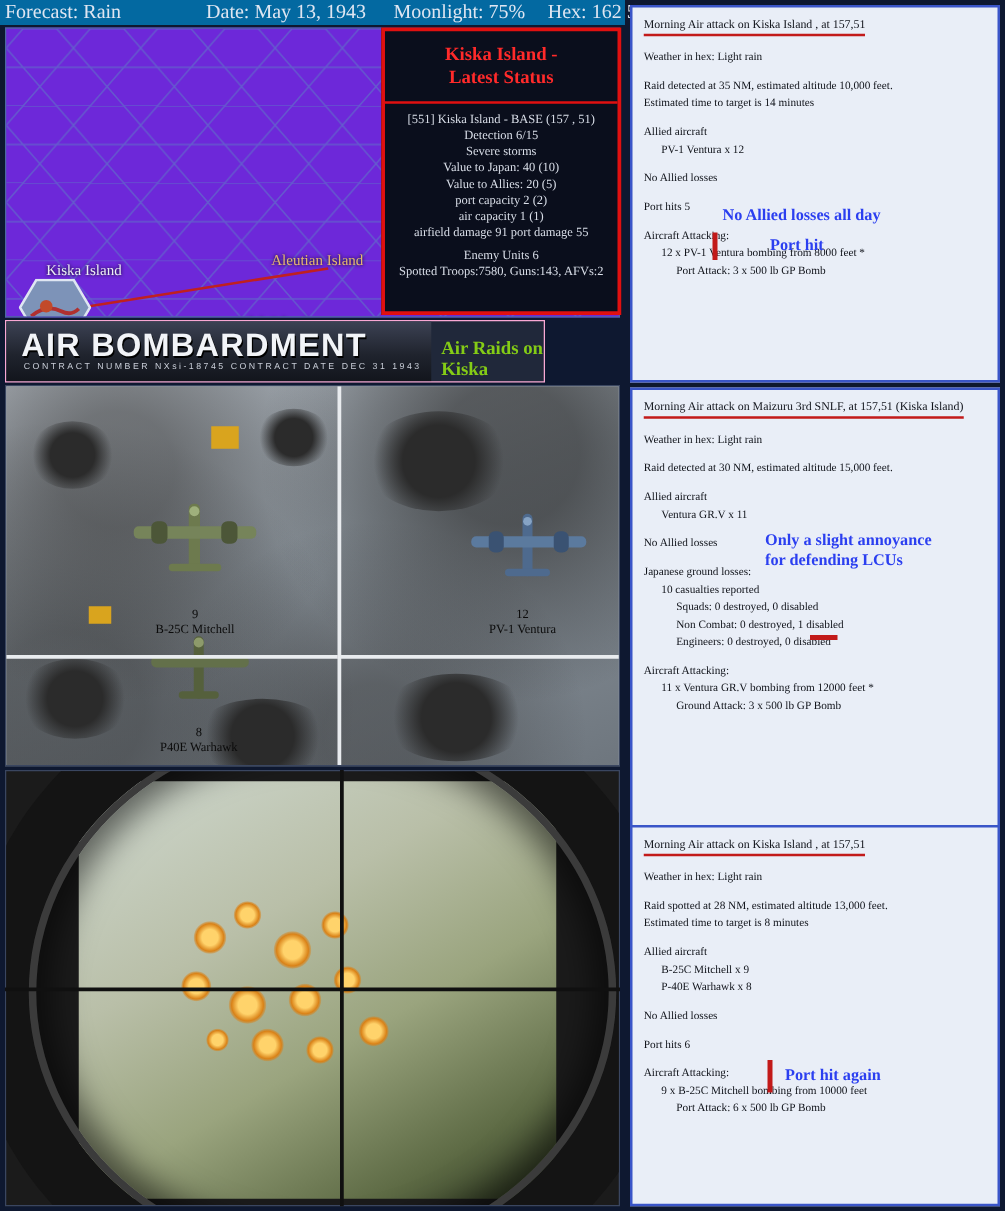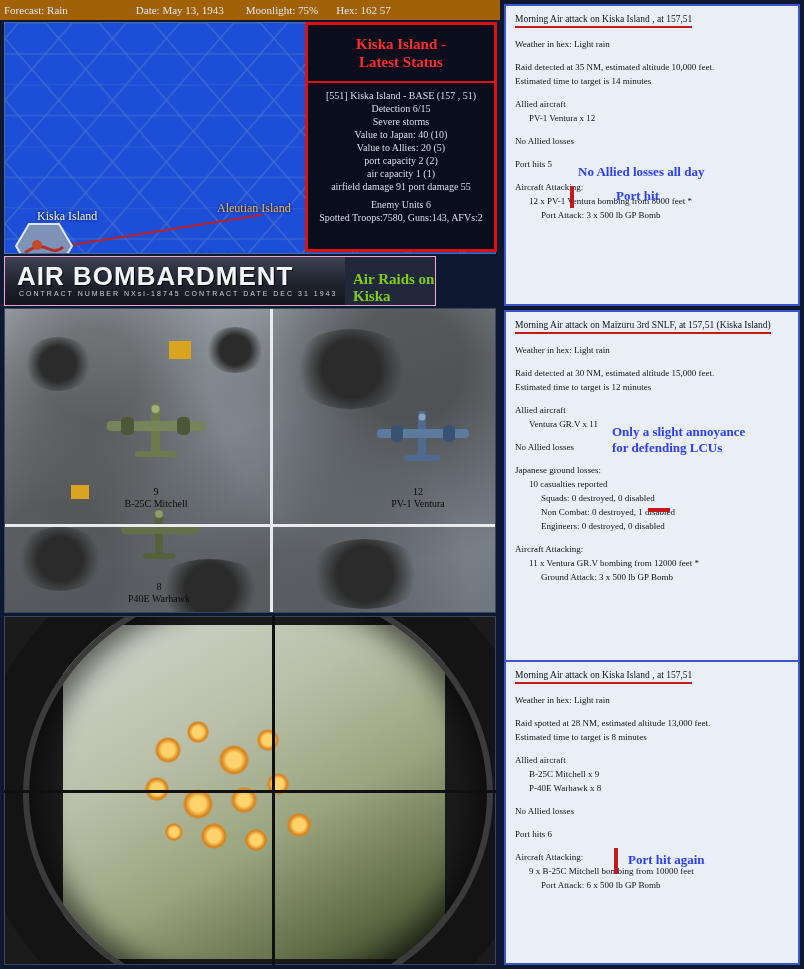--- a/index.html
+++ b/index.html
@@ -8,34 +8,34 @@
     background:#0e1830;
     font-family:"Liberation Serif", serif;
     overflow:hidden;
     position:relative;
   }
   .root{position:relative;width:804px;height:969px;}
 
   
   .topbar{
     position:absolute;left:0;top:0;width:500px;height:20px;
-    background:#a16207;color:#dfe6f2;font-size:11px;
+    background:#0369a1;color:#dfe6f2;font-size:16px;
     font-family:"Liberation Serif", serif;
     display:flex;align-items:center;
   }
   .topbar span{display:inline-block;white-space:nowrap;}
   .tb-forecast{margin-left:4px;}
   .tb-date{margin-left:68px;}
   .tb-moon{margin-left:22px;}
   .tb-hex{margin-left:18px;}
 
   
   .mappanel{
     position:absolute;left:4px;top:22px;width:492px;height:232px;
-    background:#1d4ed8;
+    background:#6d28d9;
     overflow:hidden;
     border:1px solid #4a6aa0;
     box-sizing:border-box;
   }
   .hexgrid{position:absolute;inset:0;opacity:.55;}
   .maplabel{
     position:absolute;color:#eceff5;font-size:12px;
     font-family:"Liberation Serif", serif;
     text-shadow:0 0 3px #000;
     white-space:nowrap;
@@ -316,21 +316,20 @@
         <div class="rline indent2">Port Attack:  3 x 500 lb GP Bomb</div>
       </div>
   </div>
   <div class="report r2">
     <div class="rhead">Morning Air attack on Maizuru 3rd SNLF, at 157,51 (Kiska Island)</div>
     <div class="rbody" id="rbody1">
         <div class="gap"></div>
         <div class="rline">Weather in hex: Light rain</div>
         <div class="gap"></div>
         <div class="rline">Raid detected at 30 NM, estimated altitude 15,000 feet.</div>
-        <div class="rline">Estimated time to target is 12 minutes</div>
         <div class="gap"></div>
         <div class="rline">Allied aircraft</div>
         <div class="rline indent1">Ventura GR.V x 11</div>
         <div class="gap"></div>
         <div class="rline">No Allied losses</div>
         <div class="gap"></div>
         <div class="rline">Japanese ground losses:</div>
         <div class="rline indent1">10 casualties reported</div>
         <div class="rline indent2">Squads: 0 destroyed, 0 disabled</div>
         <div class="rline indent2">Non Combat: 0 destroyed, 1 disabled</div>

